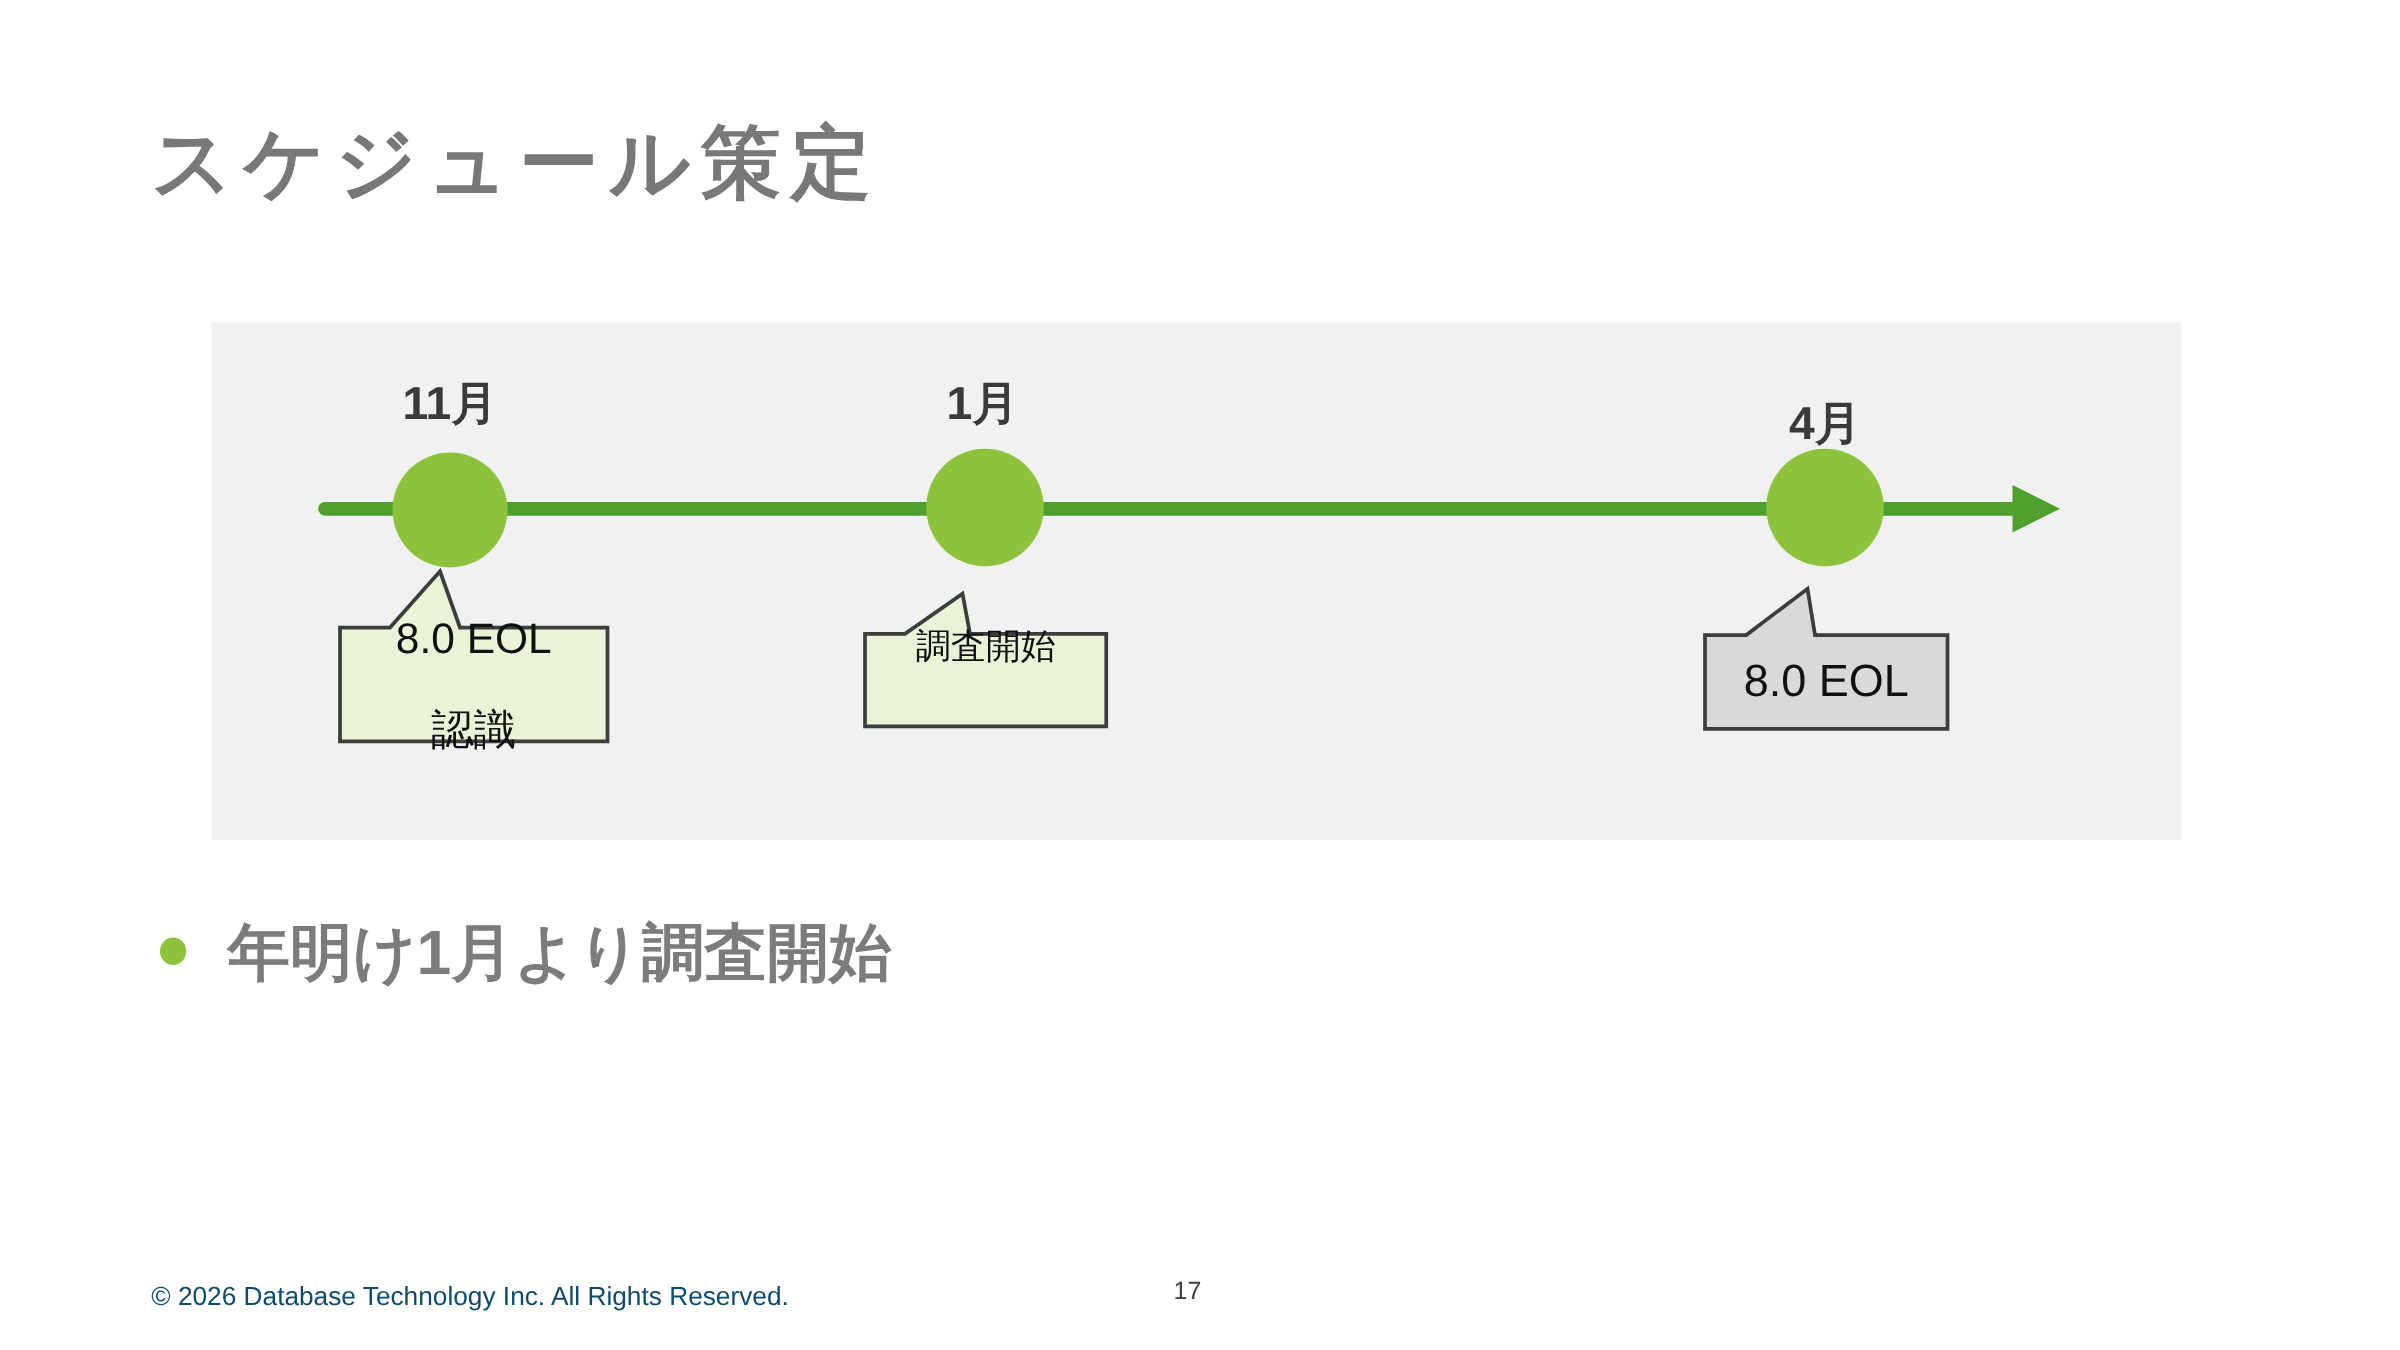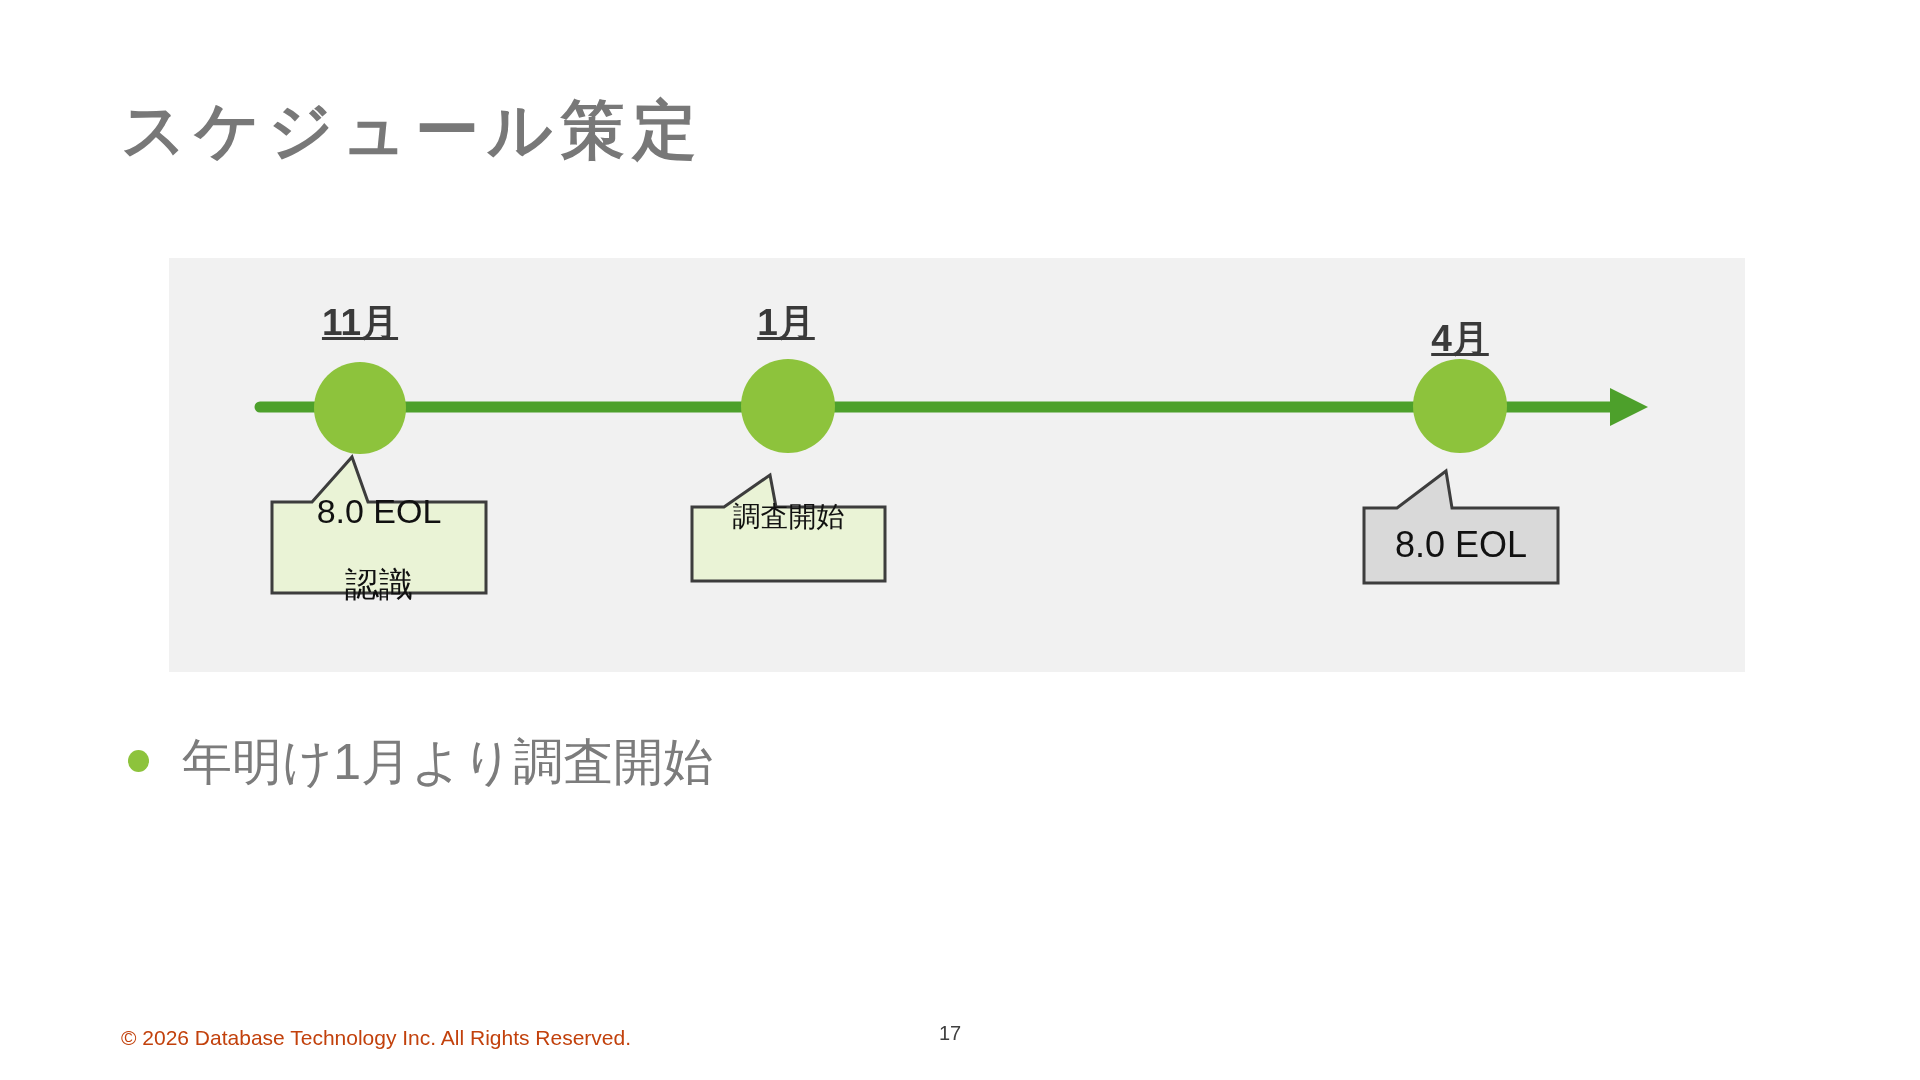--- a/index.html
+++ b/index.html
@@ -18,21 +18,21 @@
     position: absolute; left: 169px; top: 258px;
     width: 1576px; height: 414px;
     background: #f1f1f1;
   }
 
   .diagram-svg { position: absolute; left: 0; top: 0; width: 1920px; height: 1080px; }
 
   .month-label {
     position: absolute; top: 303px; width: 160px;
     text-align: center; font-size: 37px; font-weight: 700;
-    color: #3a3a3a; line-height: 1.1; text-decoration: underline;
+    color: #3a3a3a; line-height: 1.1;
   }
   .month-1 { left: 280px; }
   .month-2 { left: 706px; }
   .month-3 { left: 1380px; margin-top: 16px; }
 
   .callout-text {
     position: absolute; display: flex; flex-direction: column;
     align-items: center; justify-content: center;
     color: #111111; text-align: center; line-height: 1.3; gap: 28px;
   }
@@ -40,26 +40,26 @@
   .callout-text-2 { left: 692px; top: 480px; width: 193px; height: 74px; font-size: 28px; }
   .callout-text-3 { left: 1364px; top: 508px; width: 194px; height: 75px; font-size: 36px; }
 
   .bullet-dot {
     position: absolute; left: 128px; top: 750px;
     width: 21px; height: 22px; border-radius: 50%;
     background: #8dc33c;
   }
   .bullet-text {
     position: absolute; left: 182px; top: 735px;
-    font-size: 50px; color: #7c7c7c; line-height: 1.1;
+    font-size: 50px; color: #7c7c7c; line-height: 1.1; font-weight: bold;
   }
 
   .footer-copyright {
     position: absolute; left: 121px; top: 1026px;
-    font-size: 21px; color: #c2410c;
+    font-size: 21px; color: #0c4a6e;
   }
   .page-number {
     position: absolute; left: 900px; top: 1022px; width: 100px;
     text-align: center; font-size: 20px; font-weight: 400; color: #404040;
   }
   .company-logo {
     position: absolute; right: 100px; top: 1008px;
     font-size: 33px; letter-spacing: 2.5px; color: #a3a3a3;
     font-weight: 400;
   }

